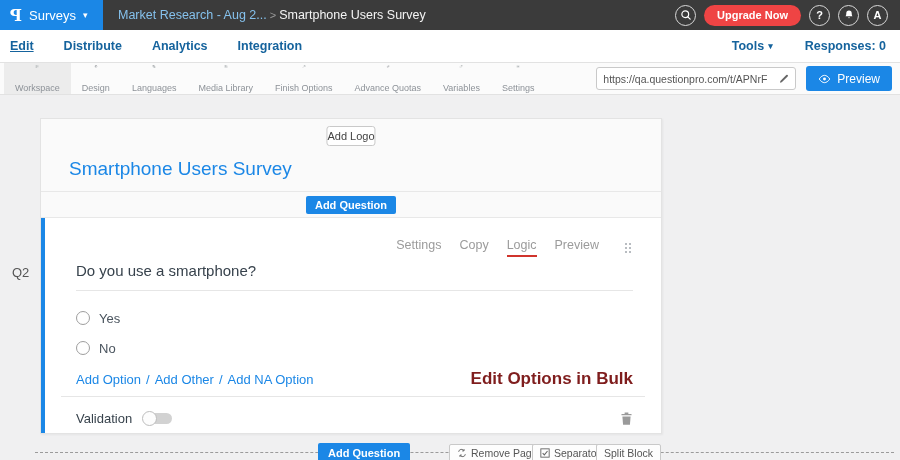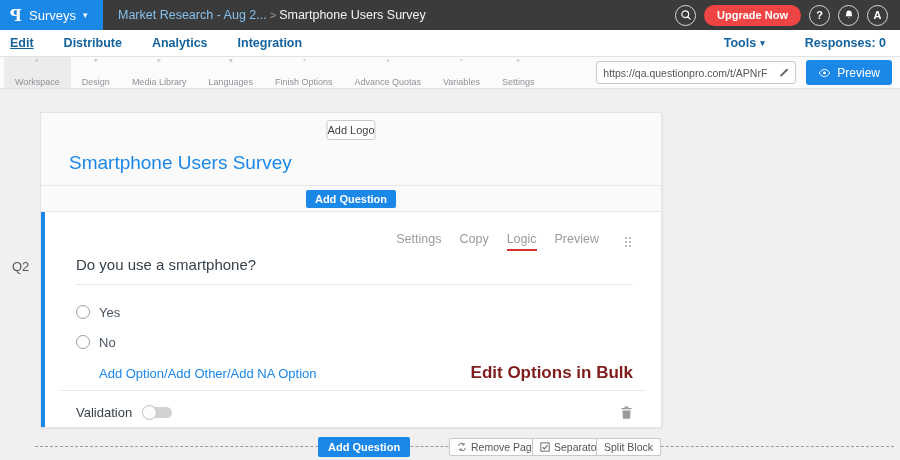--- a/index.html
+++ b/index.html
@@ -18,26 +18,26 @@
   .crumb-sep { color:#9a9a9a; font-size:11px; }
   .crumb-survey { color:#f4f4f4; }
   .tb-right { margin-left:auto; display:flex; align-items:center; gap:8px; padding-right:12px; }
   .circle-btn { width:21px; height:21px; border:1.5px solid #d9d9d9; border-radius:50%;
                 display:flex; align-items:center; justify-content:center; color:#fff;
                 font-size:11px; font-weight:700; cursor:pointer; background:transparent; }
   .upgrade-btn { background:#ef4444; color:#fff; border:none; border-radius:11px; height:21px;
                  padding:0 13px; font-size:11px; font-weight:700; cursor:pointer; }
 
   
-  .subnav { height:27px; background:#fff; border-bottom:1px solid #e2e2e2;
+  .subnav { height:33px; background:#fff; border-bottom:1px solid #e2e2e2;
             display:flex; align-items:center; padding:0 14px 0 10px; }
   .subnav-item { color:#15639d; font-size:12.5px; font-weight:600; margin-right:30px;
                  cursor:pointer; padding:2px 0; }
   .subnav-item.active { text-decoration:underline; }
-  .subnav-right { margin-left:auto; display:flex; align-items:center; gap:40px; }
+  .subnav-right { margin-left:auto; display:flex; align-items:center; gap:32px; }
   .tools-link { color:#15639d; font-size:12.5px; font-weight:600; cursor:pointer; display:flex; align-items:center; gap:4px; }
   .tools-link .caret { color:#15639d; }
   .responses { color:#15639d; font-size:12.5px; font-weight:600; }
 
   
   .toolbar { height:32px; background:#fbfbfb; border-bottom:1px solid #e2e2e2;
              display:flex; align-items:stretch; padding-left:4px; }
   .tool-item { display:flex; flex-direction:column; align-items:center; justify-content:center;
                gap:15px; padding:2px 11px 1px; cursor:pointer; }
   .tool-item.active { background:#ececec; }
@@ -74,21 +74,21 @@
   .qtab { color:#9b9b9b; font-size:12.5px; cursor:pointer; padding-bottom:3px; border-bottom:2px solid transparent; }
   .qtab.active { border-bottom:2px solid #d0342c; }
   .kebab { display:grid; grid-template-columns:2px 2px; gap:2px; margin-left:6px; cursor:pointer; padding:2px; }
   .kebab i { width:2px; height:2px; border-radius:50%; background:#a0a6ad; }
   .qtext { position:absolute; top:44px; left:31px; right:28px; font-size:15px; color:#37424c;
            padding-bottom:11px; border-bottom:1px solid #e6e6e6; cursor:text; }
   .opt-row { position:absolute; left:31px; display:flex; align-items:center; gap:9px; height:20px; cursor:pointer; }
   .radio { width:14px; height:14px; border:1px solid #9e9e9e; border-radius:50%; background:#fff; flex:0 0 auto; }
   .opt-label { font-size:13px; color:#4a545e; }
   .links-row { position:absolute; top:151px; left:31px; right:28px; display:flex; align-items:center; }
-  .opt-links { display:flex; margin-left:23px; font-size:13px; }
+  .opt-links { display:flex; gap:5px; font-size:13px; }
   .blue-link { color:#1b87e6; cursor:pointer; }
   .link-sep { color:#1b87e6; }
   .bulk-link { margin-left:auto; color:#7f1d1d; font-size:17px; cursor:pointer;font-weight:bold; }
   .qdivider { position:absolute; top:178px; left:16px; right:16px; border-top:1px solid #e6e6e6; }
   .validation-row { position:absolute; top:189px; left:31px; right:28px; height:22px;
                     display:flex; align-items:center; }
   .validation-label { font-size:13px; color:#37424c; }
   .toggle { margin-left:10px; position:relative; width:30px; height:13px; cursor:pointer; }
   .toggle .track { position:absolute; top:1px; left:3px; right:0; height:11px; border-radius:6px; background:#d2d2d2; }
   .toggle .knob { position:absolute; top:-1px; left:0; width:15px; height:15px; border-radius:50%;
@@ -172,34 +172,34 @@
       <svg viewBox="0 0 16 16">
           <path d="M8 1.8a6.2 6.2 0 1 0 0 12.4c1.2 0 1.7-.9 1.2-1.8-.5-1 .2-2 1.3-2h1.5a2.6 2.6 0 0 0 2-4.3A6.2 6.2 0 0 0 8 1.8z"></path>
           <circle cx="5.2" cy="5.6" r=".8"></circle>
           <circle cx="8.6" cy="4.2" r=".8"></circle>
           <circle cx="4.8" cy="8.8" r=".8"></circle>
         </svg>
       <span class="tool-label">Design</span>
     </div>
     <div class="tool-item">
       <svg viewBox="0 0 16 16">
-          <rect x="2" y="3" width="12" height="10" rx="1"></rect>
-          <circle cx="5.4" cy="6.2" r="1"></circle>
-          <path d="M3.2 12l3.2-3.6 2.4 2.4 2-2 2.6 3.2"></path>
-        </svg>
-      <span class="tool-label">Media Library</span>
-    </div>
-    <div class="tool-item">
-      <svg viewBox="0 0 16 16">
           <rect x="1.8" y="1.8" width="7.6" height="7.6" rx="1"></rect>
           <path d="M3.6 4h4M5.6 4c-.3 1.8-1.2 3-2.2 3.6M5.6 5.2c.4 1.2 1.2 2 2 2.4"></path>
           <rect x="6.8" y="6.8" width="7.4" height="7.4" rx="1" fill="#fbfbfb"></rect>
           <path d="M9 12.6l1.5-3.8 1.5 3.8M9.6 11.4h1.9"></path>
         </svg>
       <span class="tool-label">Languages</span>
+    </div>
+    <div class="tool-item">
+      <svg viewBox="0 0 16 16">
+          <rect x="2" y="3" width="12" height="10" rx="1"></rect>
+          <circle cx="5.4" cy="6.2" r="1"></circle>
+          <path d="M3.2 12l3.2-3.6 2.4 2.4 2-2 2.6 3.2"></path>
+        </svg>
+      <span class="tool-label">Media Library</span>
     </div>
     <div class="tool-item">
       <svg viewBox="0 0 16 16">
           <path d="M2.4 13.6 9.6 6.4" stroke-width="1.6"></path>
           <path d="M11.6 1.6v2.6M10.3 2.9h2.6M13.6 6.2v1.8M12.7 7.1h1.8M8.8 2.2v1.2"></path>
         </svg>
       <span class="tool-label">Finish Options</span>
     </div>
     <div class="tool-item">
       <svg viewBox="0 0 16 16">

